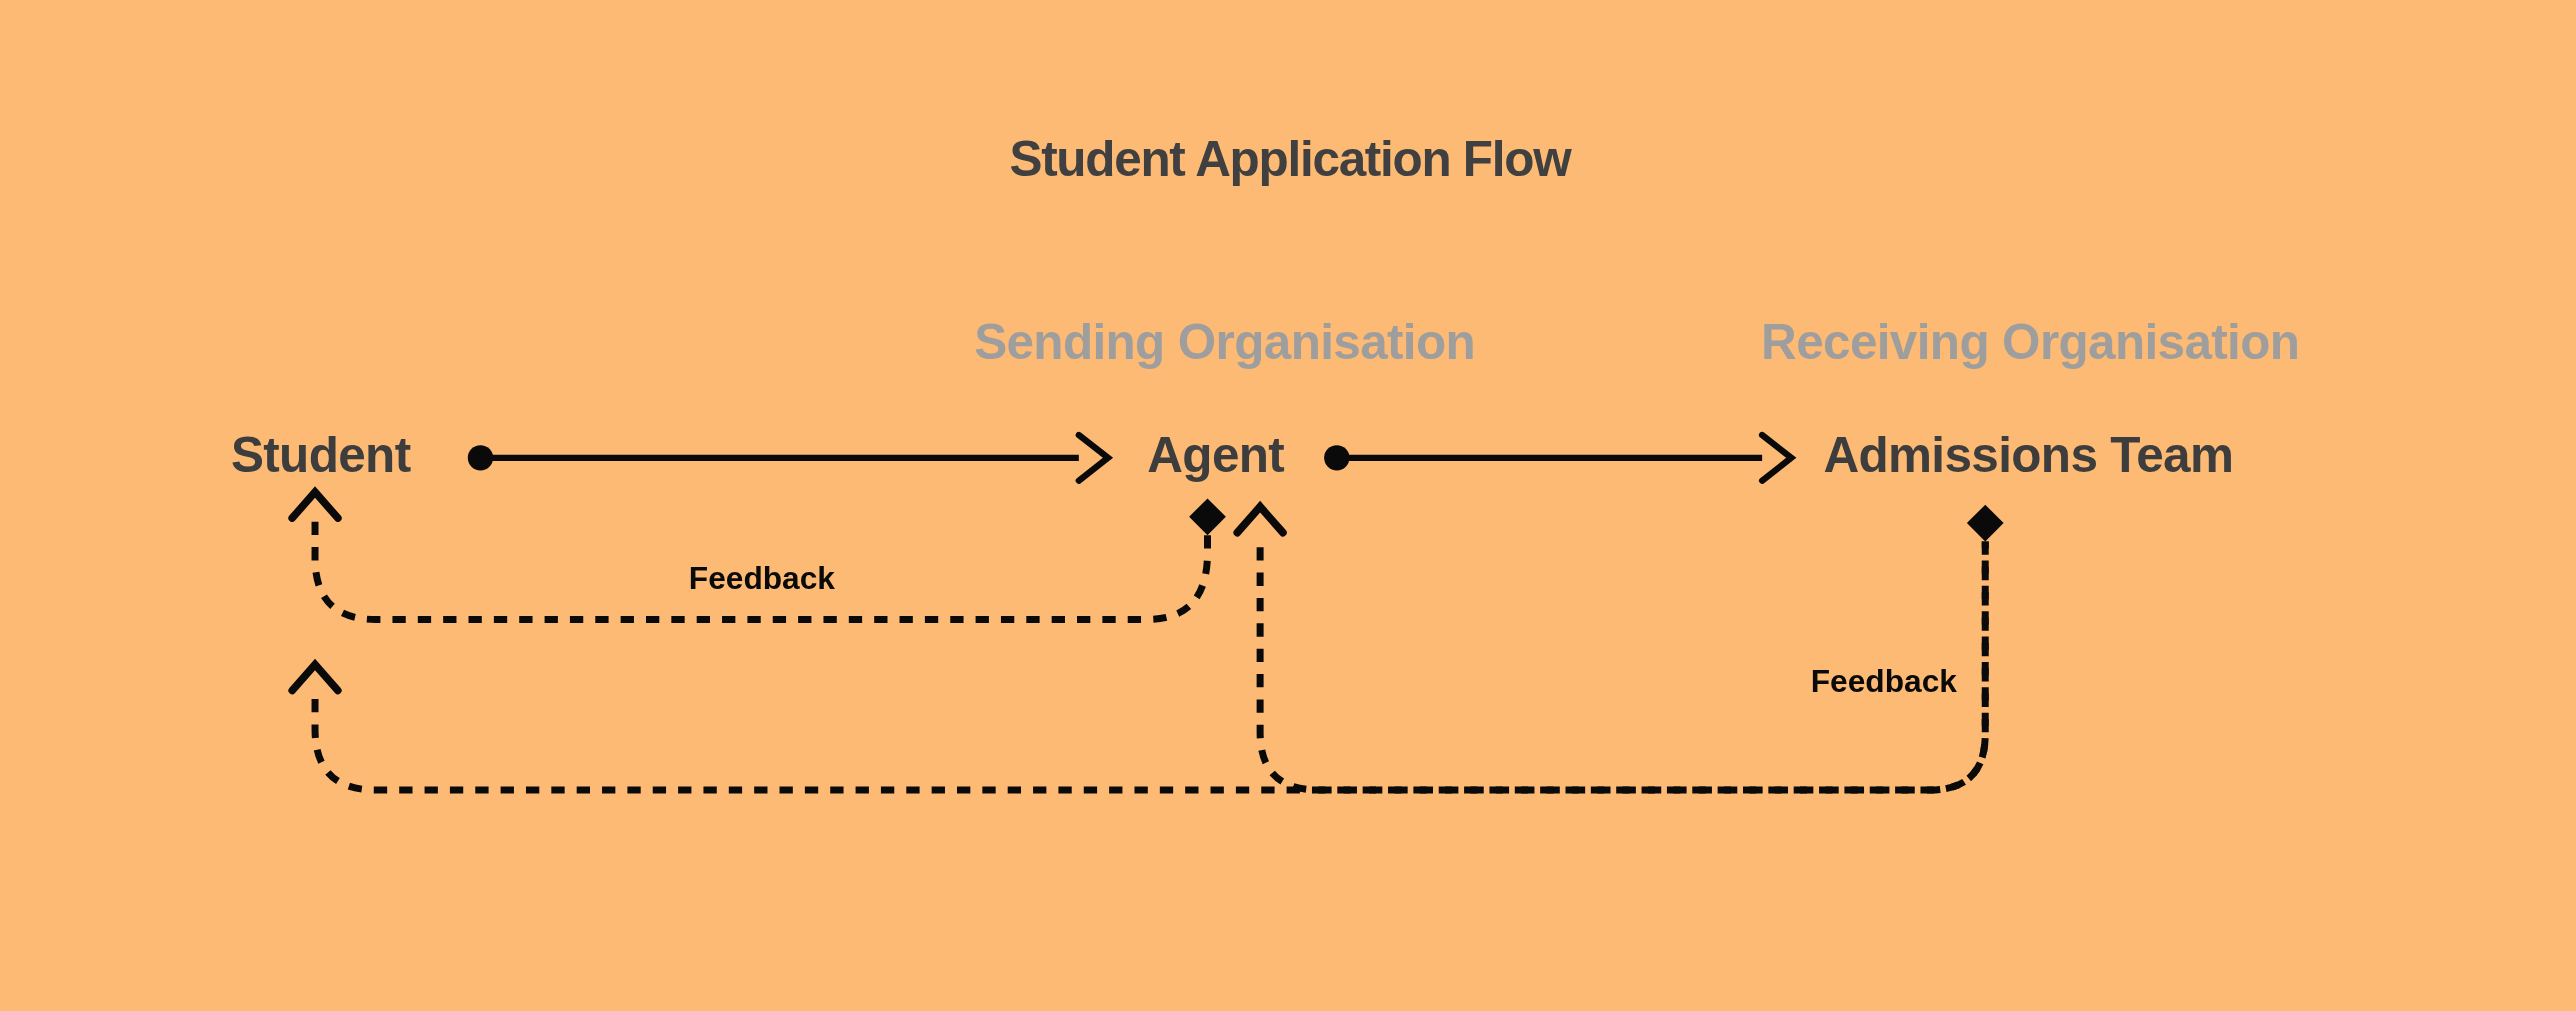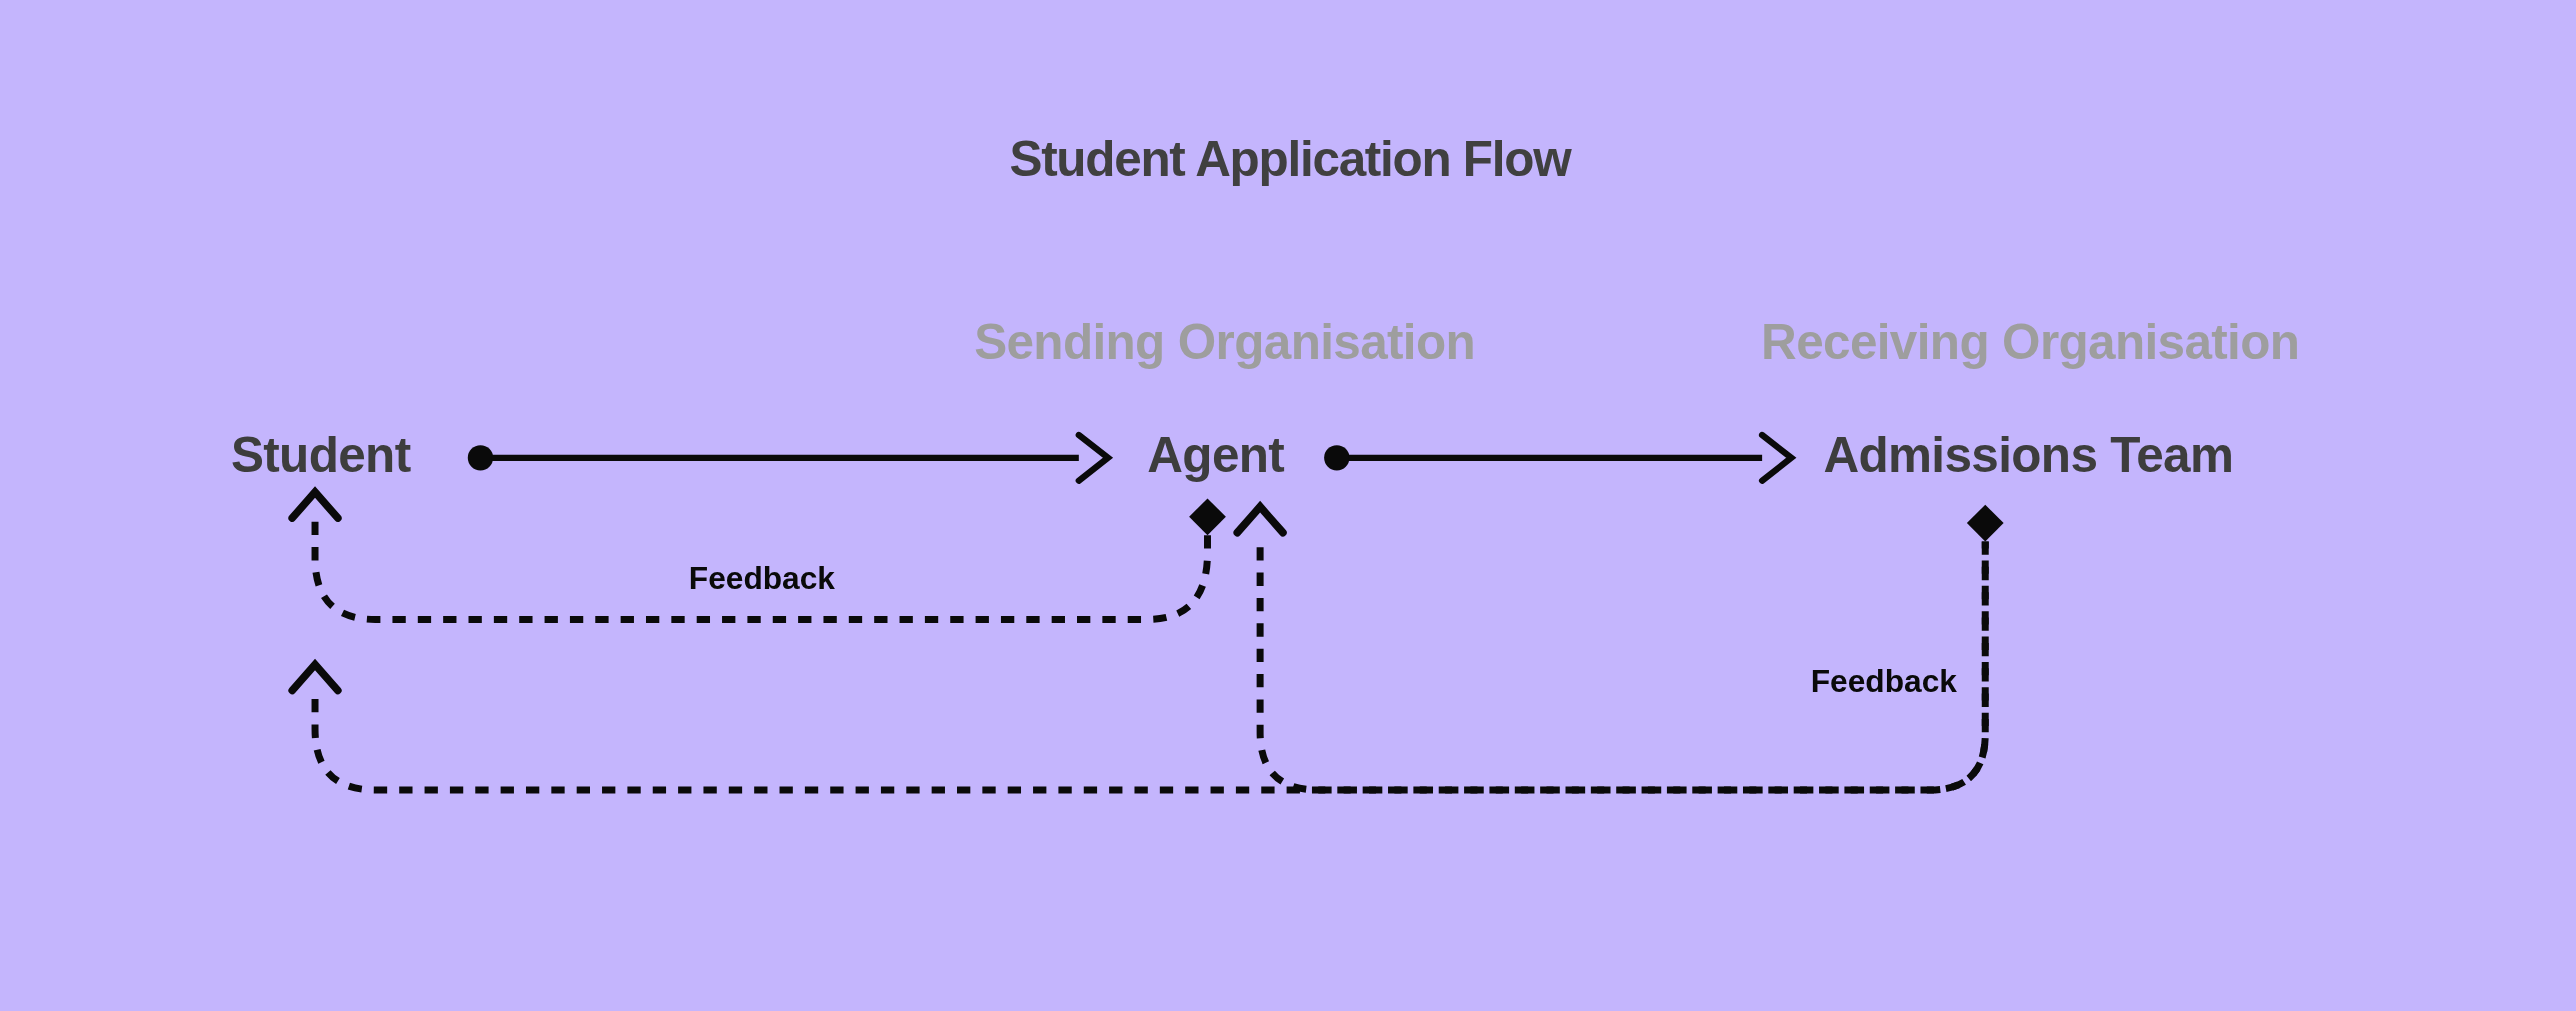--- a/index.html
+++ b/index.html
@@ -4,21 +4,21 @@
 <style>
   html, body {
     margin: 0;
     padding: 0;
     background: #ffffff;
   }
   .stage {
     position: relative;
     width: 2576px;
     height: 1012px;
-    background: #c4b5fd;
+    background: #fdba74;
     font-family: "Liberation Sans", sans-serif;
   }
   svg { display: block; }
 
   .title-text {
     font-family: "Liberation Sans", sans-serif;
     font-size: 78px;
     font-weight: 700;
     letter-spacing: -2px;
     fill: #404040;

